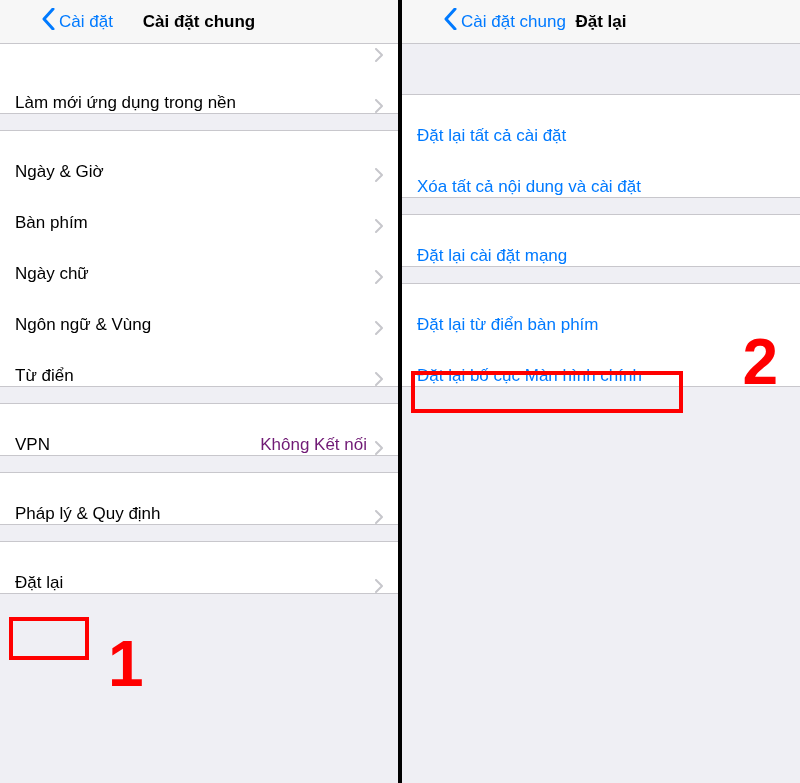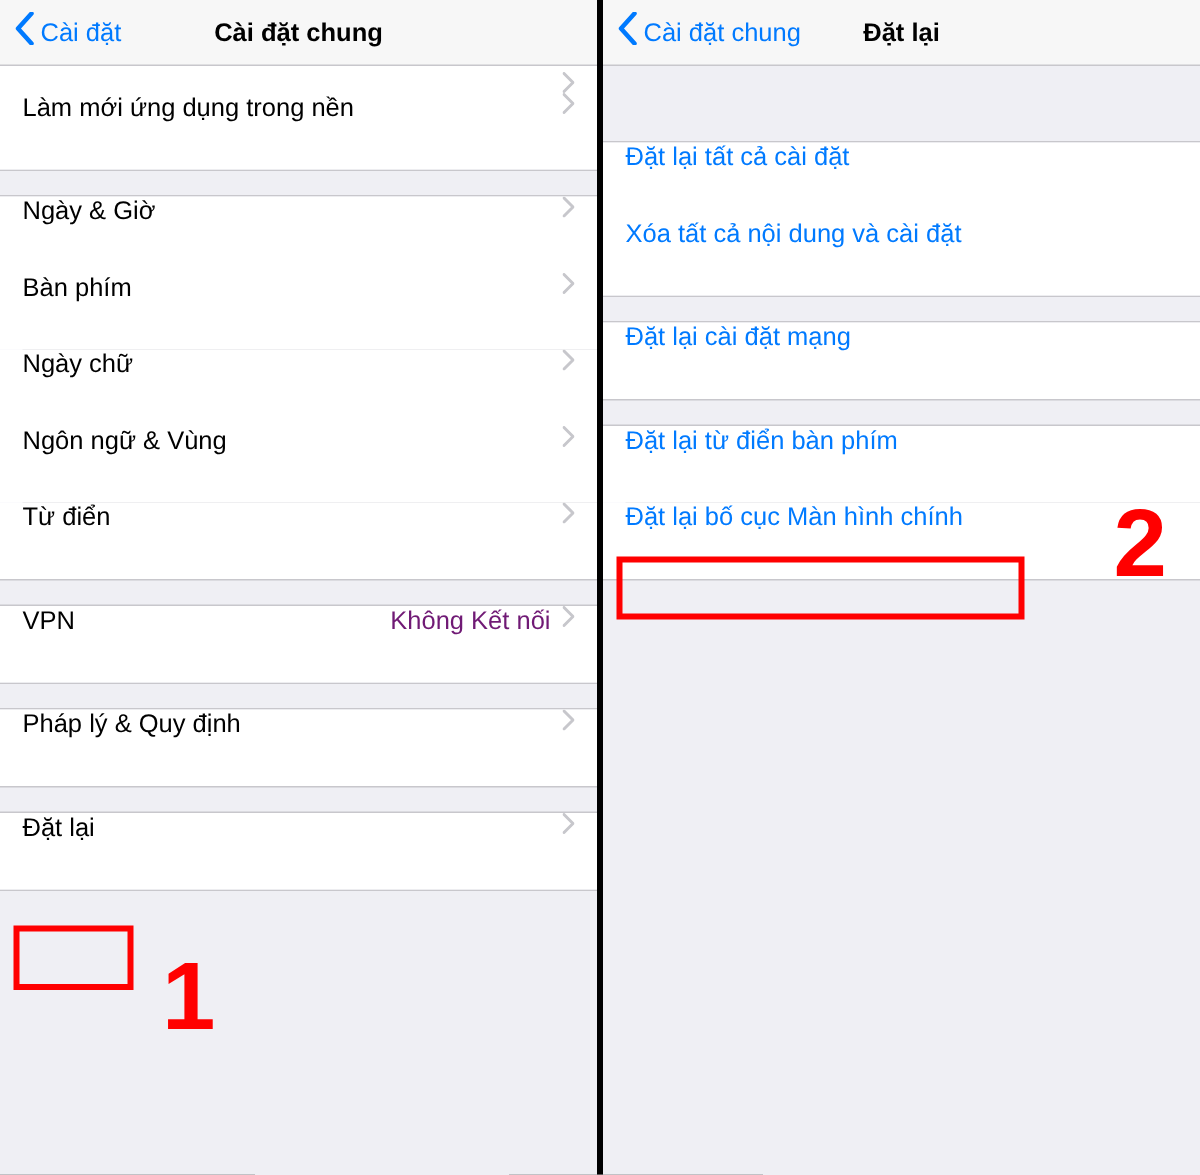--- a/index.html
+++ b/index.html
@@ -21,39 +21,40 @@
     position: relative;
     border-bottom: 0.5px solid #c8c7cc;
   }
   .nav-back {
     display: flex;
     align-items: center;
     color: #007aff;
     font-size: 17px;
     padding-left: 6px;
     cursor: pointer;
+    margin-left: 32px;
   }
   .nav-back svg { width: 13px; height: 22px; }
   .nav-back span { margin-left: 4px; }
   .nav-title {
     position: absolute;
     left: 50%;
     transform: translateX(-50%);
     font-size: 17px;
     font-weight: 600;
     color: #000;
   }
   .body { flex: 1; overflow-y: auto; background: #efeff4; }
   .group { margin-top: 34px; }
   .group.first { margin-top: 0; }
   .cell {
     background: #fff;
     height: 51px;
     display: flex;
-    align-items: flex-start;
+    align-items: flex-end;
     padding: 0 15px;
     position: relative;
     cursor: pointer;
   }
   .cell:not(.nohair)::after {
     content: "";
     position: absolute;
     left: 15px;
     right: 0;
     bottom: 0;

